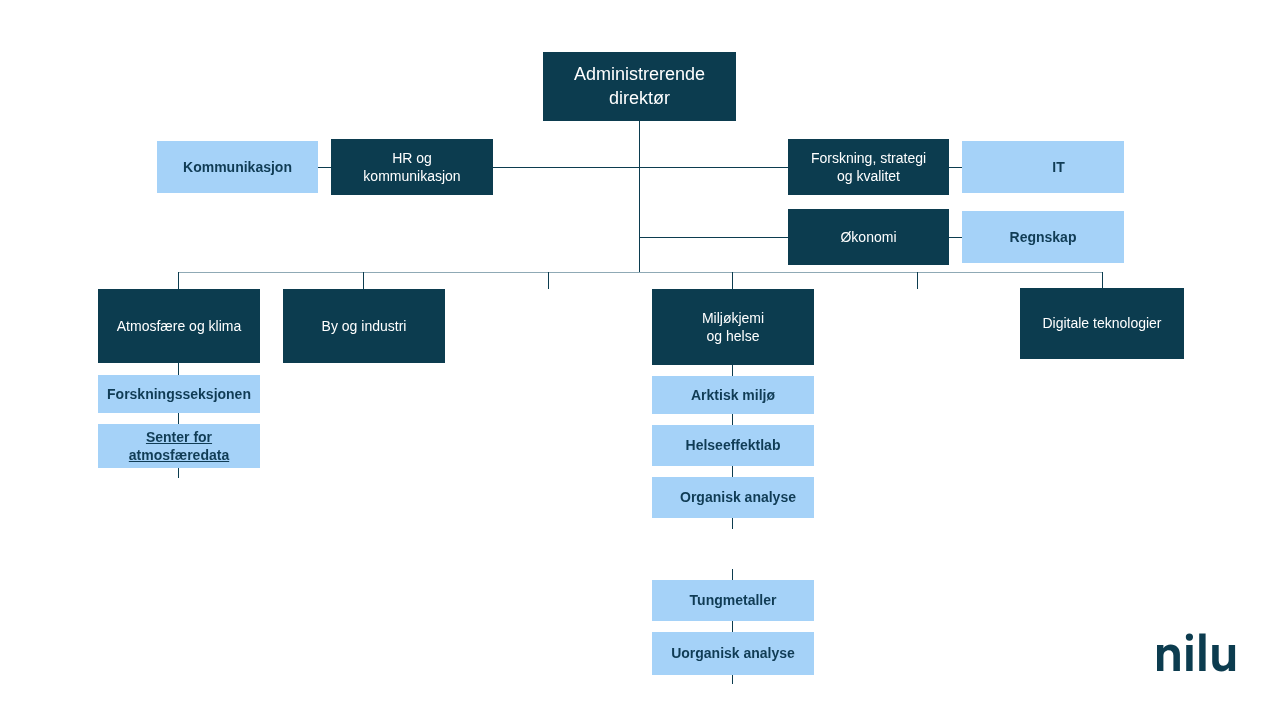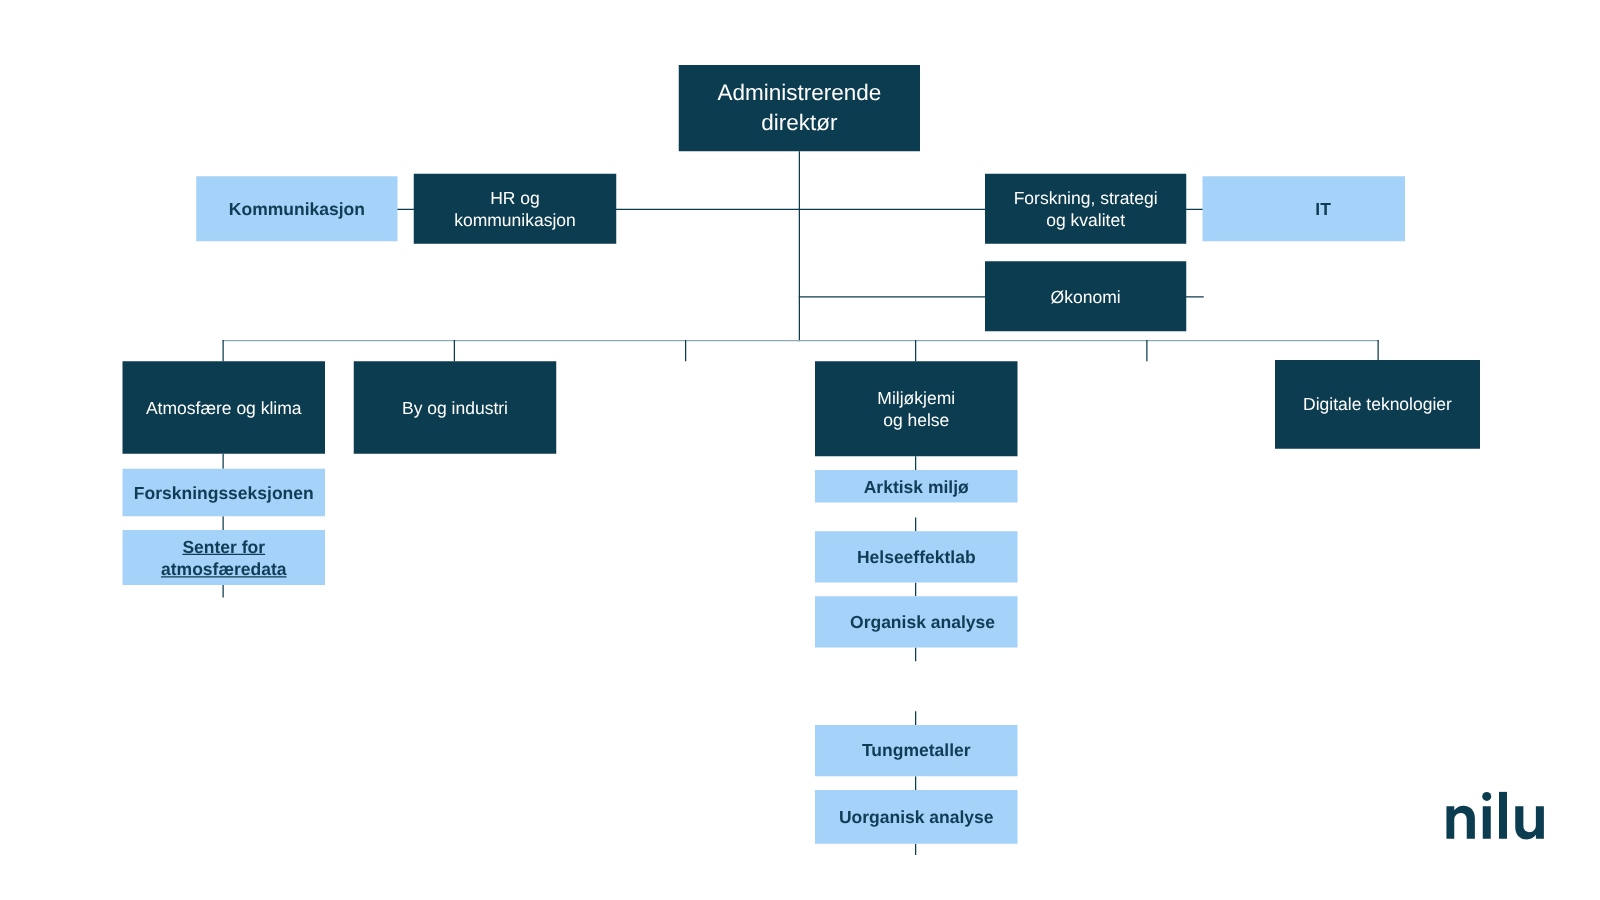--- a/index.html
+++ b/index.html
@@ -129,20 +129,23 @@
   </div>
 
   <div class="node node-light t-support" style="left:962px; top:141px; width:162px; height:52px;padding-left:37px;">
     <span class="label">IT</span>
   </div>
 
   <div class="node node-dark t-unit" style="left:788px; top:209px; width:161px; height:56px;">
     <span class="label">Økonomi</span>
   </div>
 
+  <div class="node node-light t-support" style="left:962px; top:211px; width:162px; height:52px;">
+    <span class="label">Regnskap</span>
+  </div>
 
   <div class="node node-dark t-dept" style="left:98px; top:289px; width:162px; height:74px;">
     <span class="label">Atmosfære og klima</span>
   </div>
 
   <div class="node node-dark t-dept" style="left:283px; top:289px; width:162px; height:74px;">
     <span class="label">By og industri</span>
   </div>
 
 
@@ -158,21 +161,21 @@
 
   <div class="node node-dark t-dept" style="left:1020px; top:288px; width:164px; height:71px;">
     <span class="label">Digitale teknologier</span>
   </div>
 
   <div class="node node-light t-sub" style="left:98px; top:424px; width:162px; height:44px;text-decoration:underline;">
     <span class="label">Senter for
 atmosfæredata</span>
   </div>
 
-  <div class="node node-light t-sub" style="left:652px; top:376px; width:162px; height:26px;">
+  <div class="node node-light t-sub" style="left:652px; top:376px; width:162px; height:38px;">
     <span class="label">Arktisk miljø</span>
   </div>
 
   <div class="node node-light t-sub" style="left:652px; top:425px; width:162px; height:41px;">
     <span class="label">Helseeffektlab</span>
   </div>
 
   <div class="node node-light t-sub" style="left:652px; top:477px; width:162px; height:41px;padding-left:16px;">
     <span class="label">Organisk analyse</span>
   </div>

